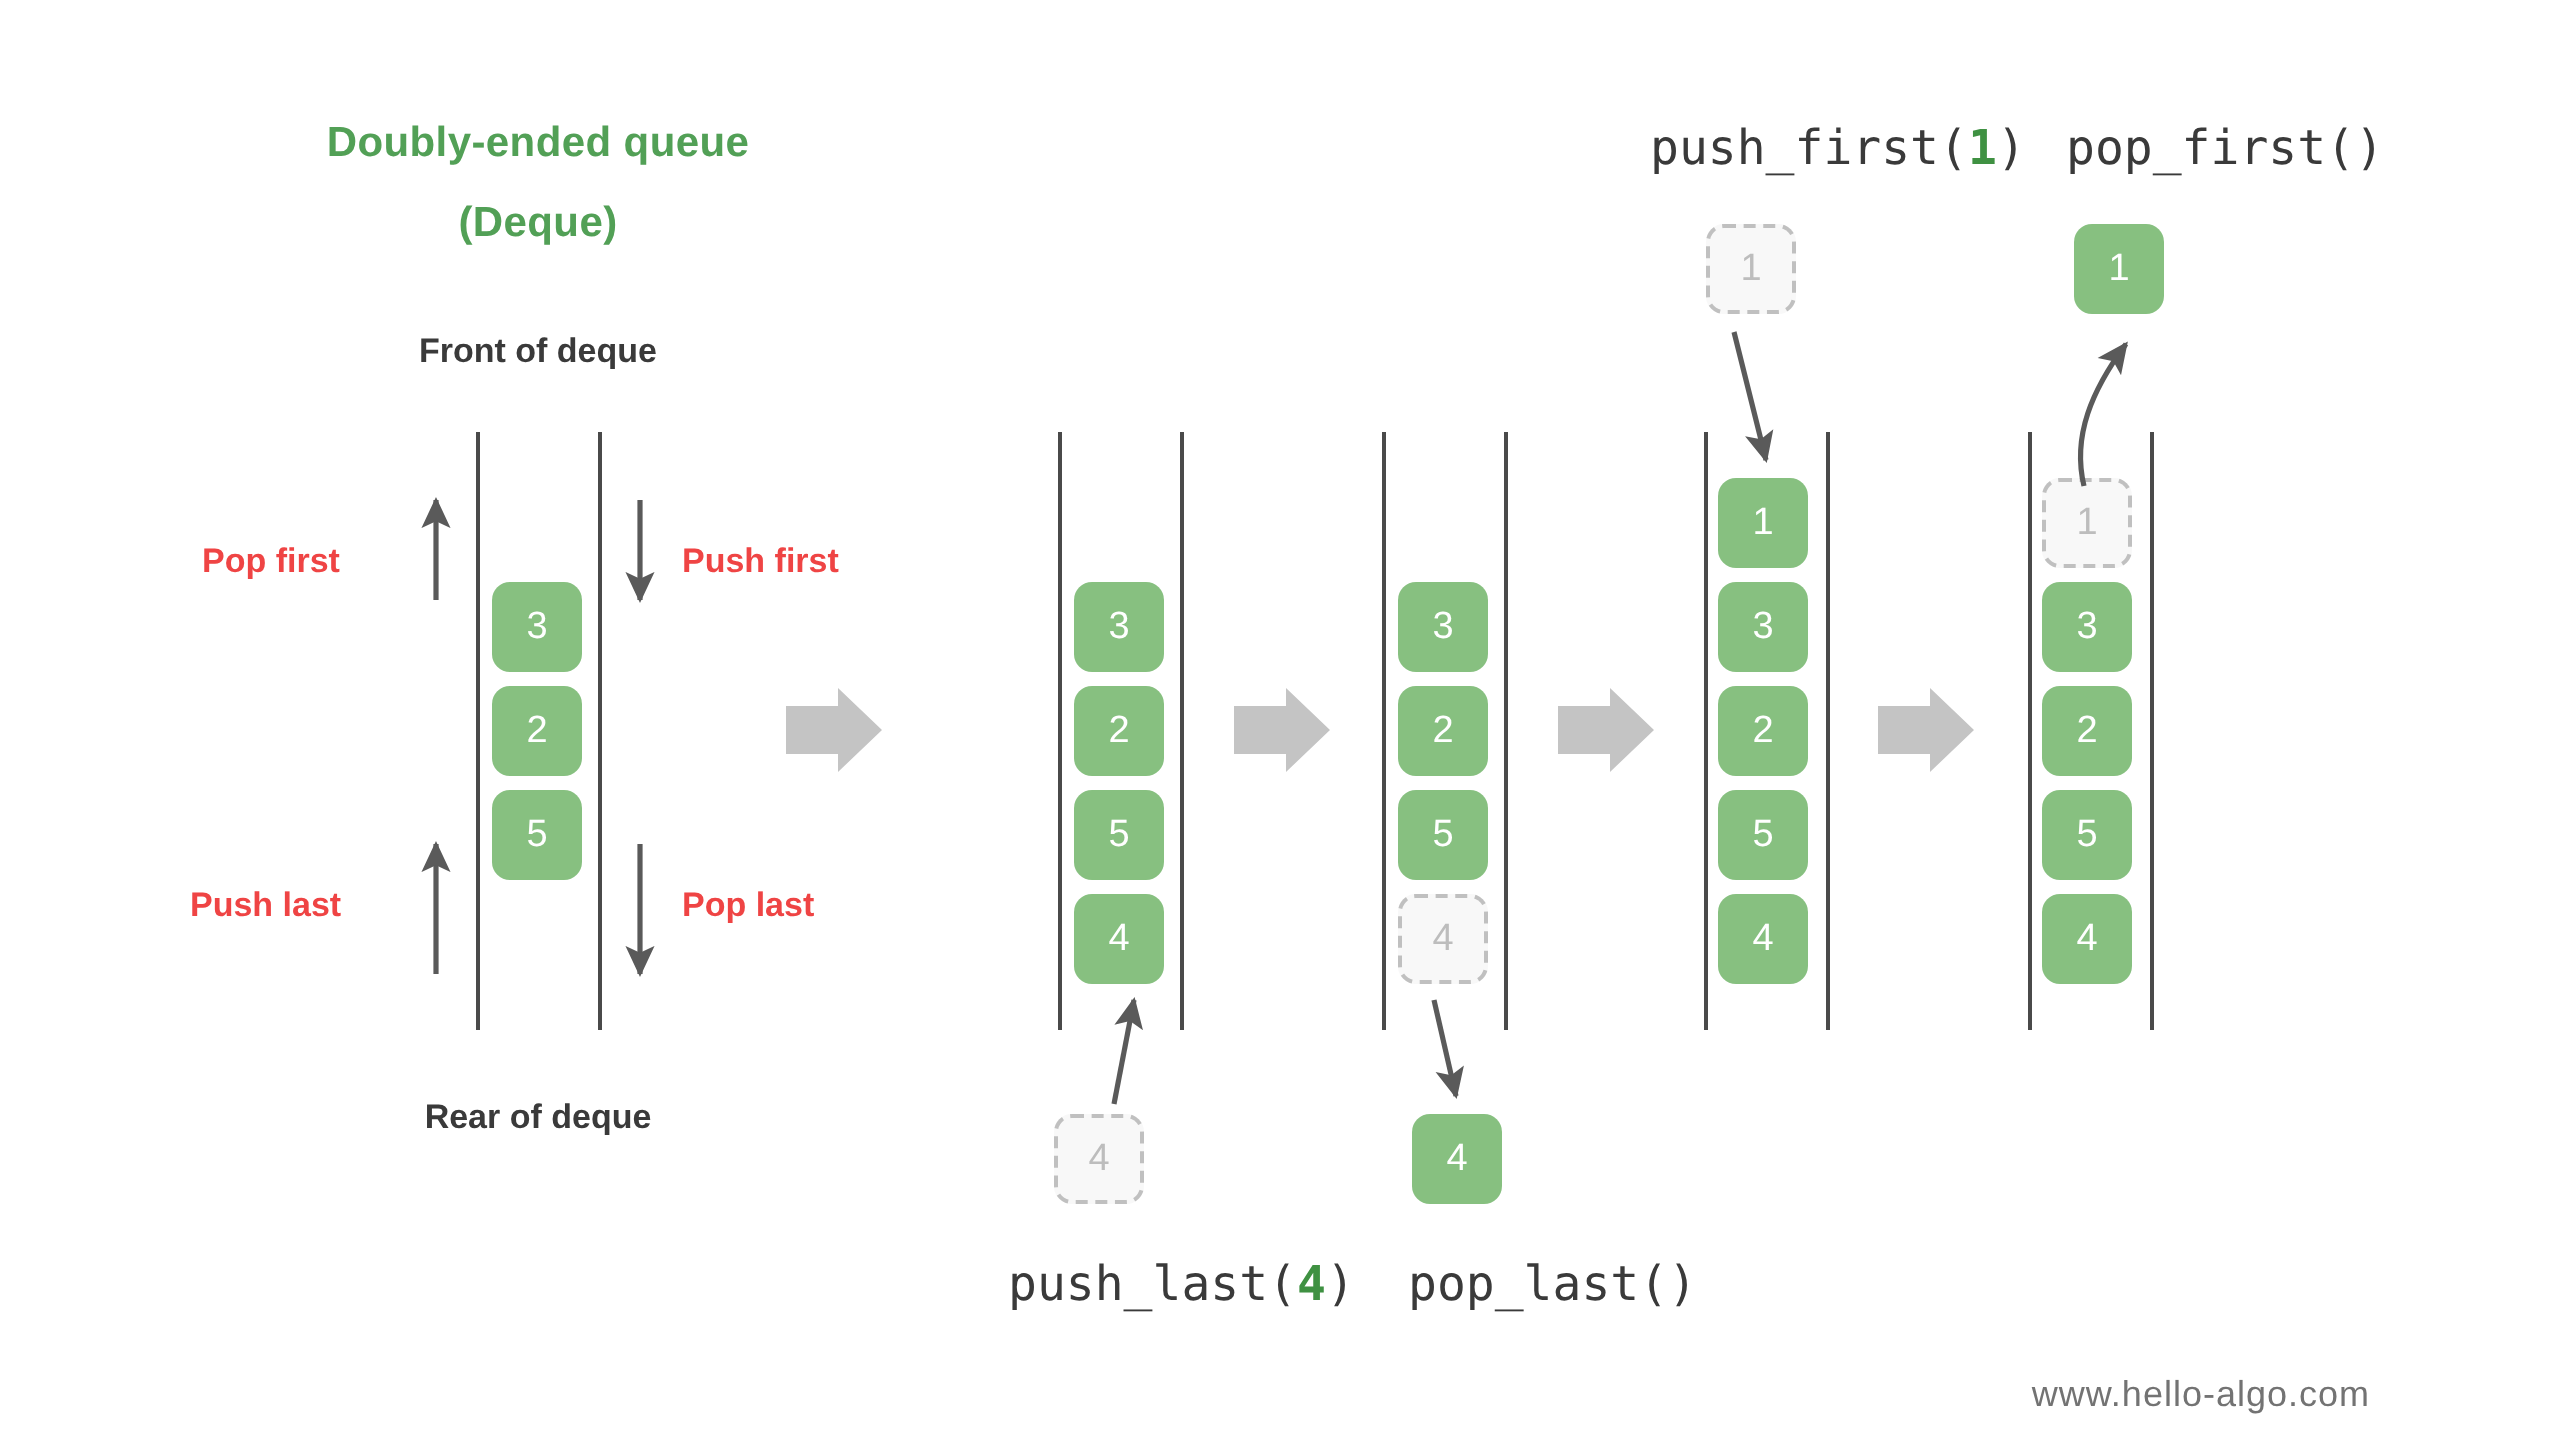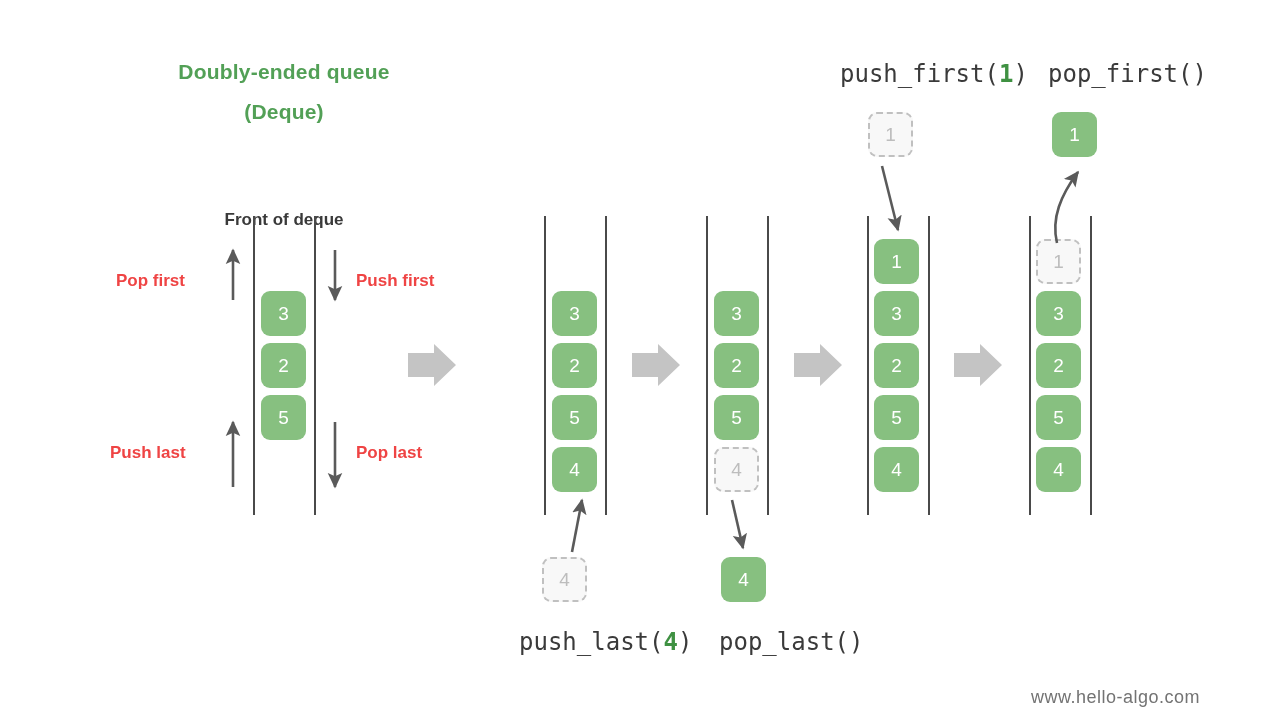--- a/index.html
+++ b/index.html
@@ -10,21 +10,21 @@
   body {
     width: 1280px;
     height: 720px;
     position: relative;
     overflow: hidden;
     font-family: "Liberation Sans", sans-serif;
     color: #3a3a3a;
   }
   .stage {
     position: absolute;
-    left: 16px; top: 0;
+    left: 1px; top: 0;
     width: 1208px;
     height: 720px;
   }
   
   .title {
     position: absolute;
     text-align: center;
     font-weight: bold;
     color: #52a056;
     font-size: 21px;
@@ -34,21 +34,20 @@
   .title-l1 { left: 147px; top: 60px; width: 242px; }
   .title-l2 { left: 147px; top: 100px; width: 242px; }
 
   .hdr-label {
     position: absolute;
     font-weight: bold;
     font-size: 17px;
     color: #3a3a3a;
     white-space: nowrap;
     text-align: center;
-    margin-top: 44px;
   }
   .side-label {
     position: absolute;
     font-weight: bold;
     font-size: 17px;
     color: #ef4444;
     white-space: nowrap;
   }
   
   .code-label {
@@ -111,20 +110,21 @@
 </style>
 </head>
 <body>
 
 <div class="stage">
 
   <div class="title title-l1">Doubly-ended queue</div>
   <div class="title title-l2">(Deque)</div>
 
   <div class="hdr-label" style="left:147px; top:166px; width:242px;">Front of deque</div>
+  <div class="hdr-label" style="left:147px; top:549px; width:242px;">Rear of deque</div>
 
   <div class="side-label" style="left:100px; top:271px;">Pop first</div>
   <div class="side-label" style="left:340px; top:271px;">Push first</div>
   <div class="side-label" style="left:94px; top:443px;">Push last</div>
   <div class="side-label" style="left:340px; top:443px;">Pop last</div>
 
   <div class="code-label" style="left:824px; top:60px;"><span>push_first(</span><span class="arg">1</span><span>)</span></div>
 
   <div class="code-label" style="left:1032px; top:60px;text-align:right;">pop_first()</div>
 

